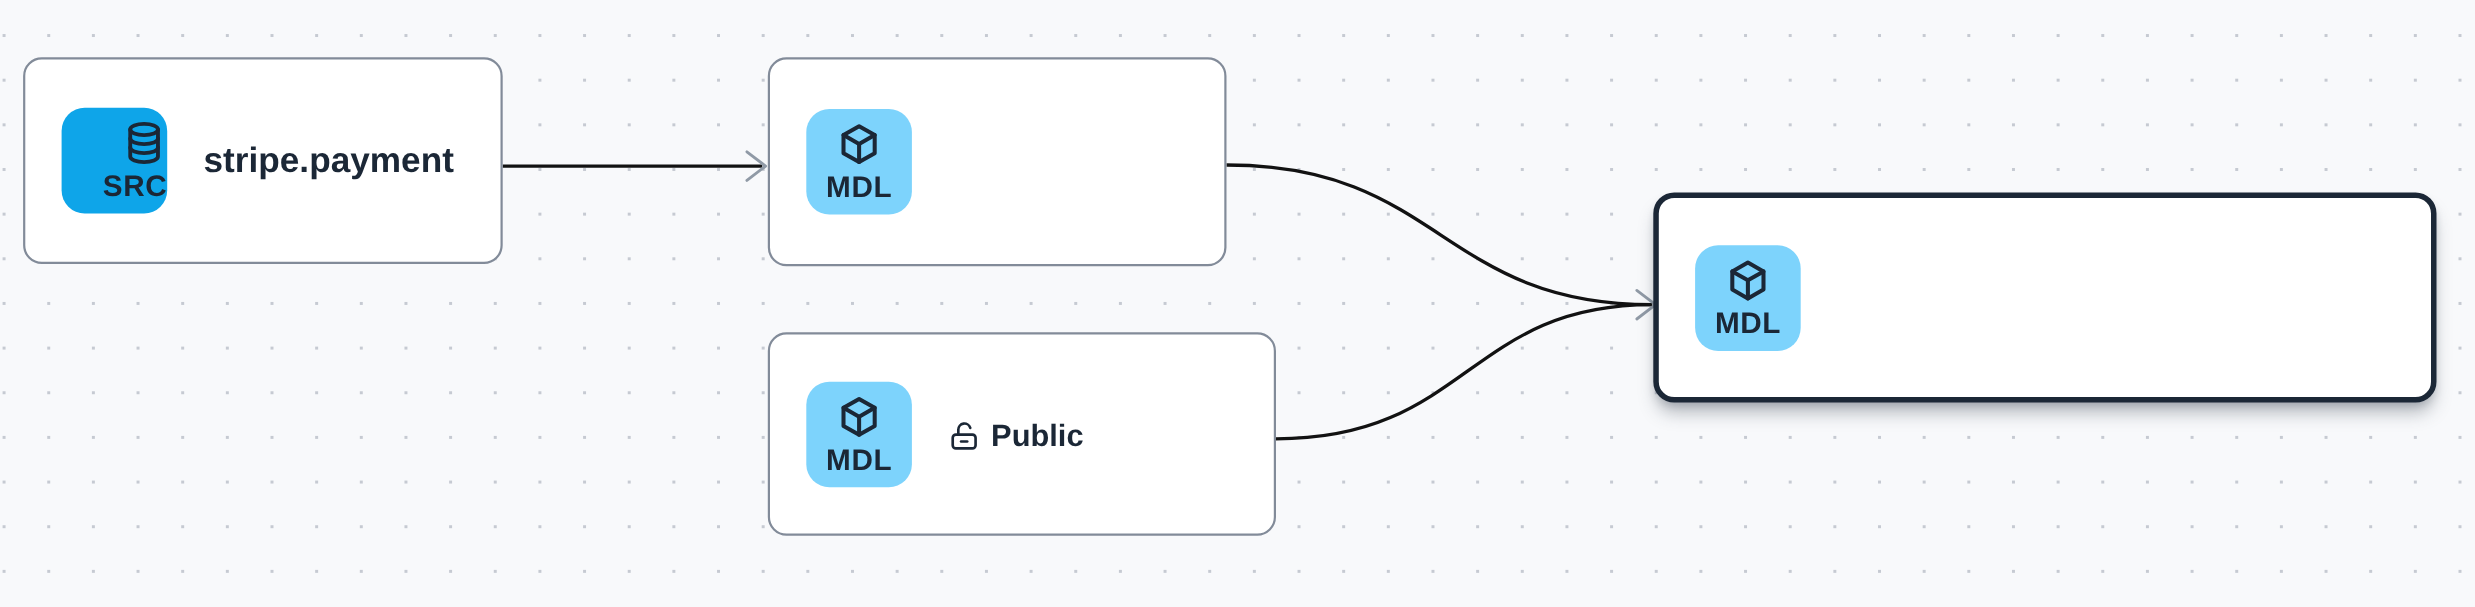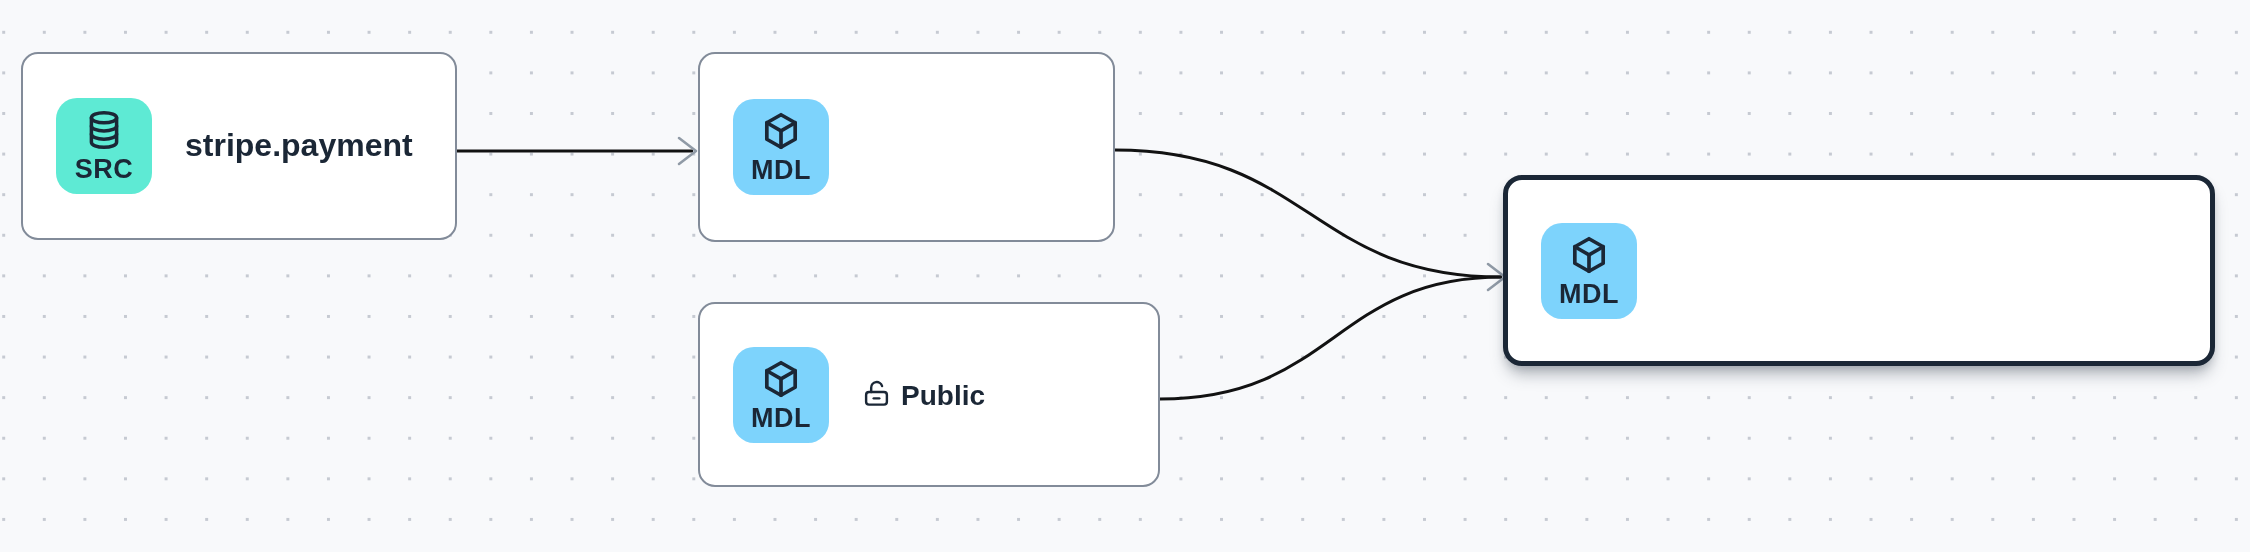--- a/index.html
+++ b/index.html
@@ -53,40 +53,40 @@
     flex: none;
     width: 96px;
     height: 96px;
     border-radius: 21px;
     display: flex;
     flex-direction: column;
     align-items: center;
     justify-content: center;
     color: #1b2736;
   }
-  .badge.src { background: #5eead4; }
+  .badge.src { background: #0ea5e9; align-items: flex-end; }
   .badge.mdl { background: #7dd3fc; }
   .badge svg { width: 42px; height: 42px; display: block; }
   .badge-label {
     font-size: 27px;
     font-weight: 600;
     letter-spacing: 0.5px;
     line-height: 1;
     margin-top: 5px;
   }
   .node-text { display: flex; flex-direction: column; justify-content: center; font-weight: bold; }
   .node-label {
     font-size: 32px;
     line-height: 1.3;
     color: #1b2736;
     white-space: nowrap;
   }
   .access-row {
     display: flex;
-    align-items: flex-start;
+    align-items: center;
     gap: 10px;
     margin-top: 3px;
     font-size: 28px;
     line-height: 1.2;
   }
   .access-row svg { width: 29px; height: 29px; display: block; }
   
   .n-stripe { left: 21px;   top: 52px;  width: 436px; height: 188px; }
   .n-stg    { left: 698px;  top: 52px;  width: 417px; height: 190px; }
   .n-fct    { left: 698px;  top: 302px; width: 462px; height: 185px; }

